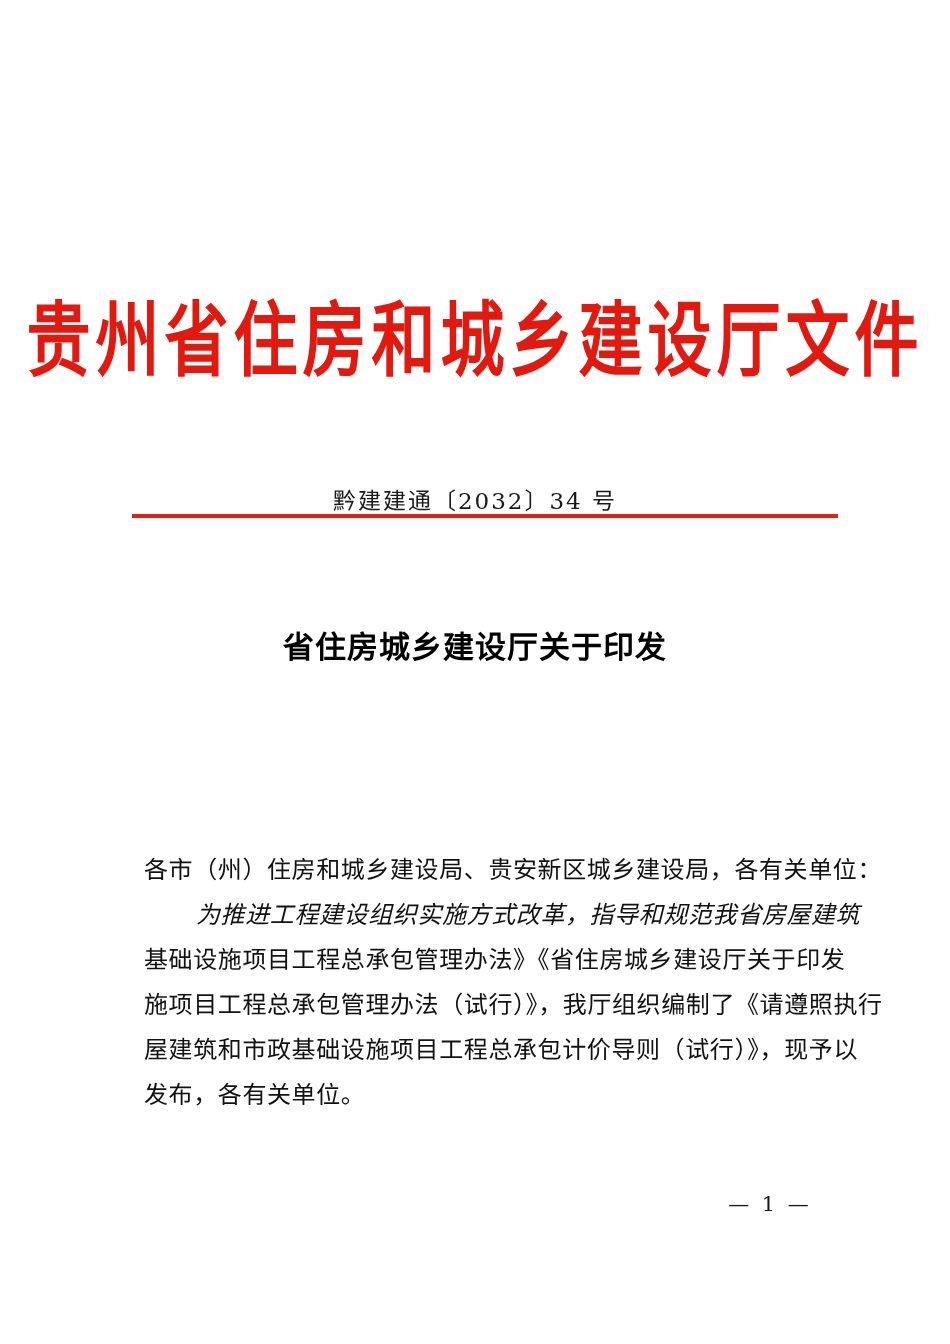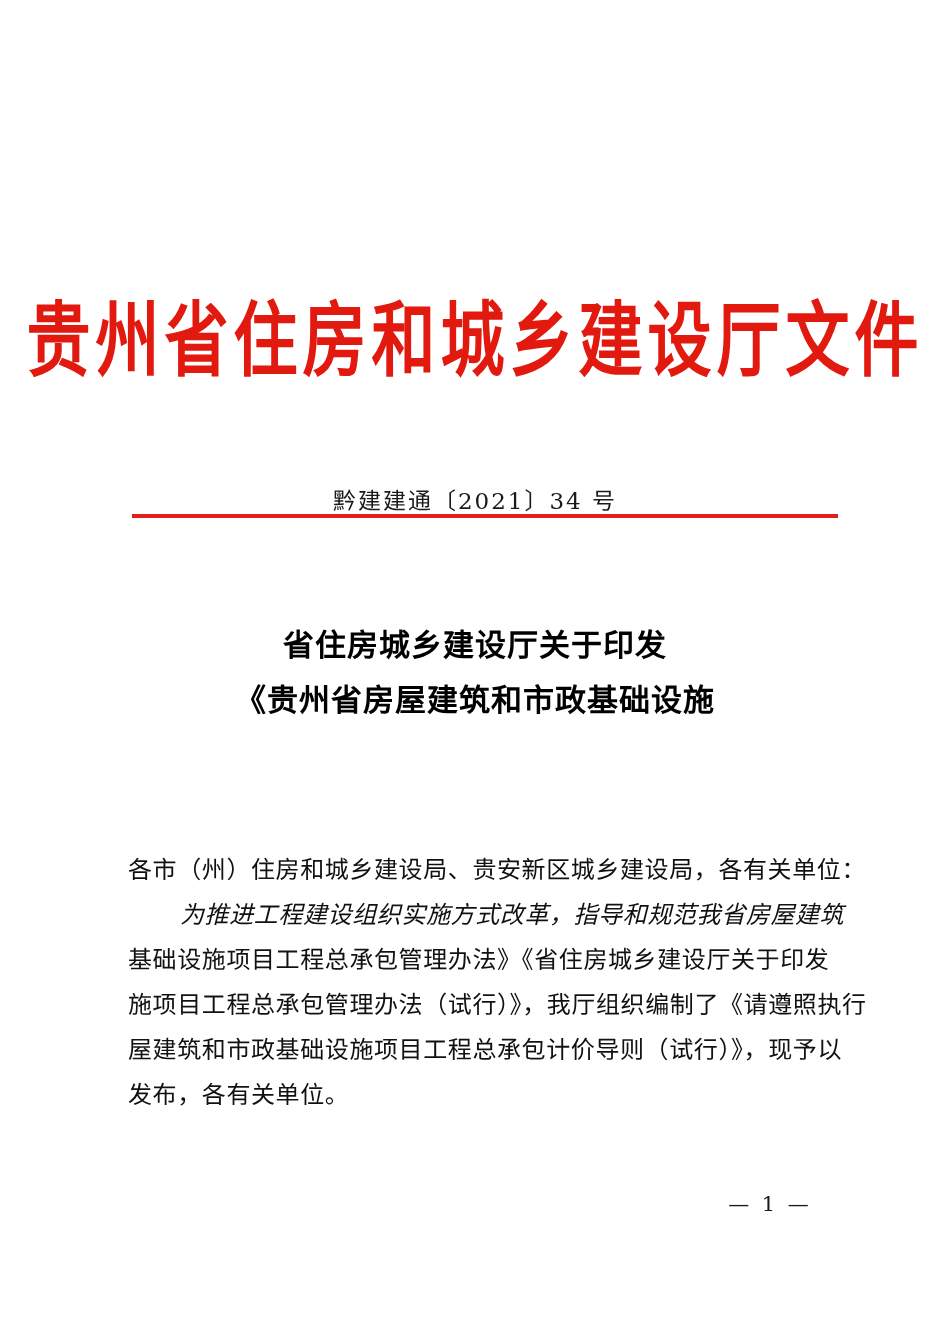--- a/index.html
+++ b/index.html
@@ -72,33 +72,33 @@
 
   
   .doc-title {
     position: absolute;
     left: 0;
     top: 620px;
     width: 950px;
     text-align: center;
   }
   .doc-title .tline {
-    font-family: Liberation Mono, monospace;
+    font-family: Liberation Serif, serif;
     font-weight: 700;
     font-size: 31px;
     letter-spacing: 1px;
     line-height: 55px;
     color: #000000;
     white-space: nowrap;
   }
 
   
   .body-block {
     position: absolute;
-    left: 128px;
+    left: 144px;
     top: 848px;
     width: 710px;
   }
   .body-line {
     font-family: "DejaVu Serif", "Liberation Serif", serif;
     font-size: 24px;
     line-height: 45px;
     letter-spacing: 0.6px;
     color: #111111;
     white-space: nowrap;
@@ -129,27 +129,26 @@
 </style>
 </head>
 <body>
 
 <div class="page">
 
   <div class="masthead">
     <span class="masthead-title">贵州省住房和城乡建设厅文件</span>
   </div>
 
-  <div class="doc-number">黔建建通〔2021〕34 号</div>
+  <div class="doc-number">黔建建通〔2032〕34 号</div>
 
   <div class="red-rule"></div>
 
   <div class="doc-title">
     <div class="tline">省住房城乡建设厅关于印发</div>
-    <div class="tline">《贵州省房屋建筑和市政基础设施</div>
   </div>
 
   <div class="body-block">
     <div class="body-line">各市（州）住房和城乡建设局、贵安新区城乡建设局，各有关单位：</div>
     <div class="body-line indent">为推进工程建设组织实施方式改革，指导和规范我省房屋建筑</div>
     <div class="body-line">基础设施项目工程总承包管理办法》《省住房城乡建设厅关于印发</div>
     <div class="body-line">施项目工程总承包管理办法（试行）》，我厅组织编制了《请遵照执行</div>
     <div class="body-line">屋建筑和市政基础设施项目工程总承包计价导则（试行）》，现予以</div>
     <div class="body-line">发布，各有关单位。</div>
   </div>

